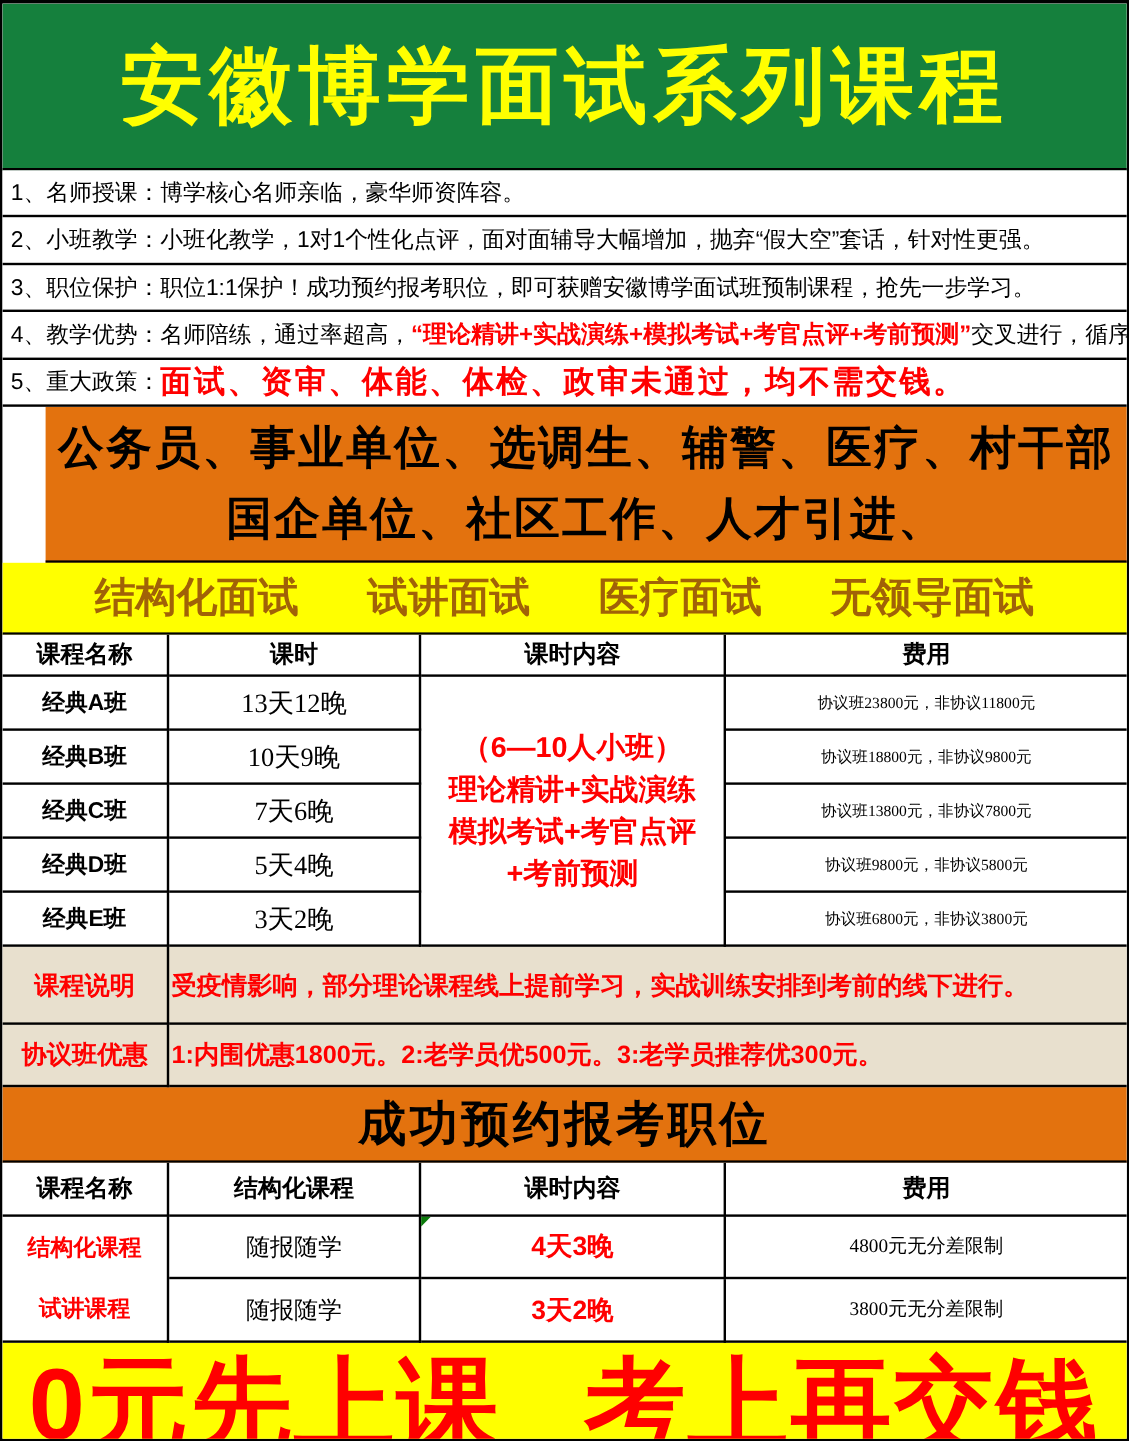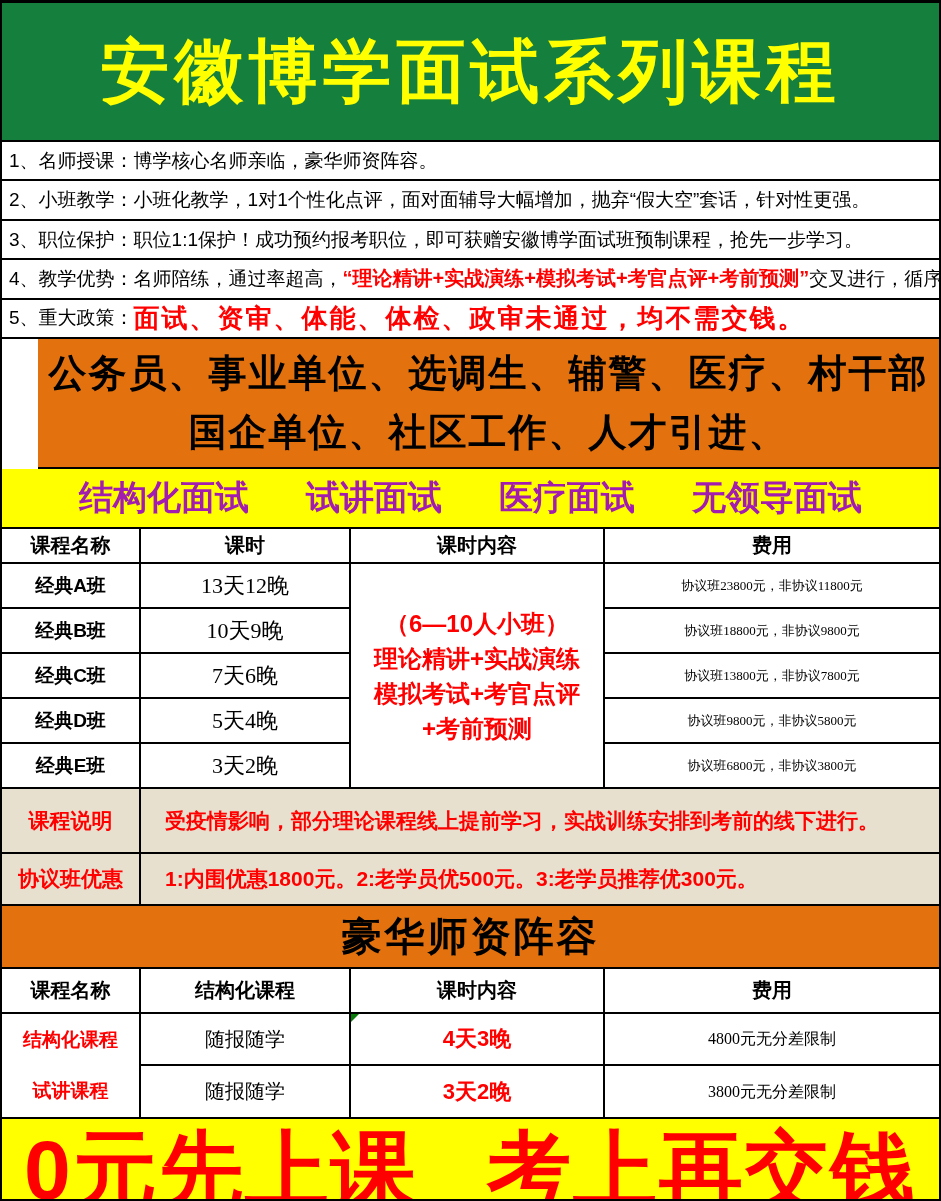--- a/index.html
+++ b/index.html
@@ -40,21 +40,21 @@
     gap:8px;
     margin-left:36px;
   }
   .aud-line { font-size:38px; font-weight:bold; color:#000; letter-spacing:2px; white-space:nowrap; }
 
   
   .types {
     height:60px; background:#FFFF00; border-bottom:2px solid #000;
     display:flex; align-items:center; justify-content:space-evenly; padding:0 20px;
   }
-  .type-item { color:#a21caf; font-weight:bold; font-size:34px; white-space:nowrap; }
+  .type-item { color:#a16207; font-weight:bold; font-size:34px; white-space:nowrap; }
 
   
   .t1 {
     display:grid;
     grid-template-columns:139px 210px 254px 1fr;
     grid-template-rows:35px repeat(5,45px);
     background:#fff;
   }
   .cell {
     border-right:2px solid #000; border-bottom:2px solid #000;
@@ -75,21 +75,21 @@
   .note-row { display:grid; grid-template-columns:139px 1fr; background:#E8E0CE; }
   .note-row.r1 { height:65px; }
   .note-row.r2 { height:52px; }
   .note-label {
     border-right:2px solid #000; border-bottom:2px solid #000;
     display:flex; align-items:center; justify-content:center;
     color:#FF0000; font-weight:bold; font-size:21px;
   }
   .note-text {
     border-bottom:2px solid #000;
-    display:flex; align-items:center; padding-left:24px;
+    display:flex; align-items:center; padding-left:2px;
     color:#FF0000; font-weight:bold; font-size:21px; white-space:nowrap;
   }
 
   
   .obar {
     height:63px; background:#E3720E; border-bottom:2px solid #000;
     display:flex; align-items:center; justify-content:center;
   }
   .obar-title { font-size:40px; font-weight:bold; color:#000; letter-spacing:3px; }
 
@@ -200,21 +200,21 @@
   <div class="note-row r1">
     <div class="note-label">课程说明</div>
     <div class="note-text">受疫情影响，部分理论课程线上提前学习，实战训练安排到考前的线下进行。</div>
   </div>
   <div class="note-row r2">
     <div class="note-label">协议班优惠</div>
     <div class="note-text">1:内围优惠1800元。2:老学员优500元。3:老学员推荐优300元。</div>
   </div>
 
   <div class="obar">
-    <div class="obar-title">豪华师资阵容</div>
+    <div class="obar-title">成功预约报考职位</div>
   </div>
 
   <div class="t2">
     <div class="cell th">课程名称</div>
     <div class="cell th">结构化课程</div>
     <div class="cell th">课时内容</div>
     <div class="cell th last-col">费用</div>
 
     <div class="t2-label-cell">
       <div>结构化课程</div>

